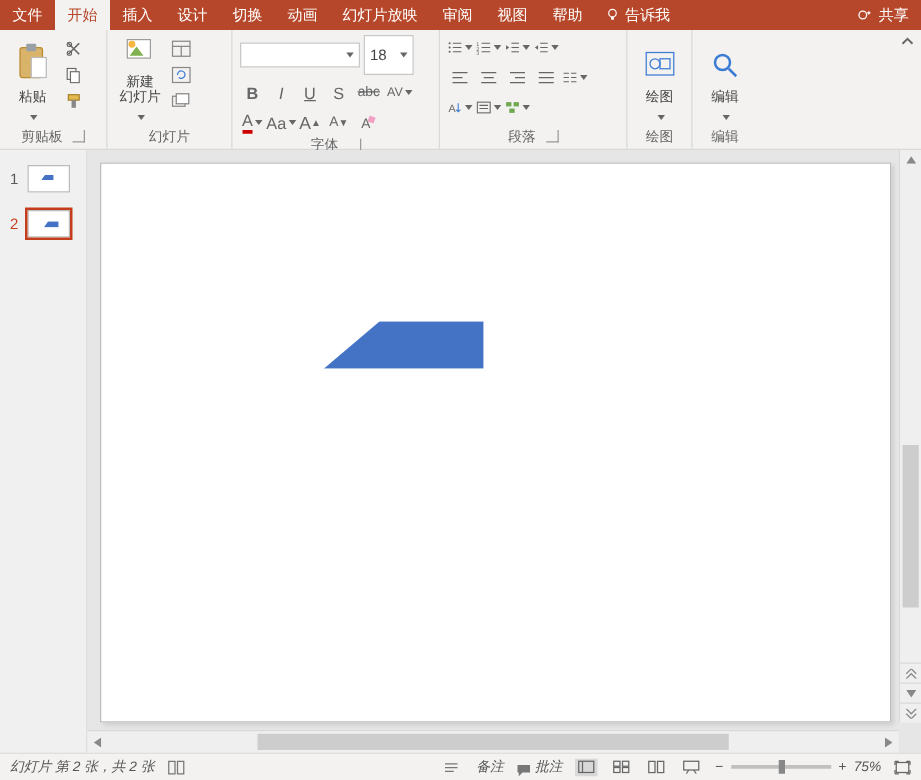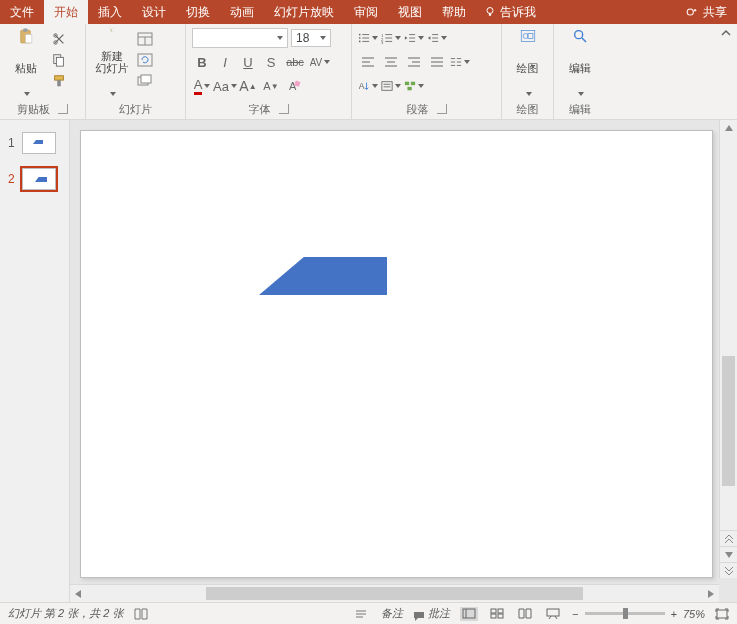--- a/index.html
+++ b/index.html
@@ -11,27 +11,27 @@
   .tabbar .spacer { flex: 1; }
   .tabbar .tell { display: flex; align-items: center; gap: 4px; padding: 0 8px; }
   .tabbar .share { display: flex; align-items: center; gap: 4px; padding: 0 10px; }
   .bulb { width: 12px; height: 12px; display:inline-block; }
   
   .ribbon { height: 96px; background: #f3f2f1; border-bottom: 1px solid #d9d9d9; display: flex; }
   .group { border-right: 1px solid #d9d9d9; padding: 4px 6px 2px 6px; display: flex; flex-direction: column; justify-content: space-between; }
   .group-body { display: flex; align-items: flex-start; gap: 4px; flex:1; }
   .group-label { text-align: center; font-size: 11px; color: #666; height: 16px; display:flex; align-items:center; justify-content:center; gap:4px;}
   .dlaunch { width:10px; height:10px; border:1px solid #999; border-left:none; border-top:none; margin-left:4px; }
-  .bigbtn { display:flex; flex-direction:column; align-items:center; justify-content:flex-end; width:40px; height:68px; gap:18px; }
+  .bigbtn { display:flex; flex-direction:column; align-items:center; justify-content:flex-end; width:40px; height:68px; gap:8px; }
   .bigbtn .lbl { font-size:11px; text-align:center; line-height:12px; }
   .smallcol { display:flex; flex-direction:column; gap:3px; padding-top:2px;}
   .smallbtn { width:18px; height:18px; display:flex; align-items:center; justify-content:center; }
   .row { display:flex; gap:3px; align-items:center; }
   .fontname { width:96px; height:20px; border:1px solid #c8c8c8; background:#fff; font-size:12px; padding:0 4px; display:flex; align-items:center; justify-content:space-between;}
-  .fontsize { width:40px; height:18px; border:1px solid #c8c8c8; background:#fff; font-size:12px; padding:0 4px; display:flex; align-items:center; justify-content:space-between;}
+  .fontsize { width:40px; height:32px; border:1px solid #c8c8c8; background:#fff; font-size:12px; padding:0 4px; display:flex; align-items:center; justify-content:space-between;}
   .ibtn { width:20px; height:20px; display:flex; align-items:center; justify-content:center; color:#666; font-size:13px;}
   .ibtn.small{ width:22px;}
   .caret { width:6px; height:3px; border-left:3px solid transparent; border-right:3px solid transparent; border-top:4px solid #666; display:inline-block; margin-left:2px;}
   
   .workarea { display:flex; height: calc(624px - 24px - 96px - 22px); }
   .thumbs { width:70px; background:#f0f0f0; border-right:1px solid #d9d9d9; padding-top:10px; }
   .thumb { display:flex; align-items:center; gap:4px; padding:2px 6px 12px 8px;}
   .thumb .num { width:10px; font-size:12px; color:#5a5a5a;}
   .thumb .mini { width:34px; height:22px; background:#fff; border:1px solid #bdbdbd; position:relative;}
   .thumb.sel .num { color:#c43e1c; }

